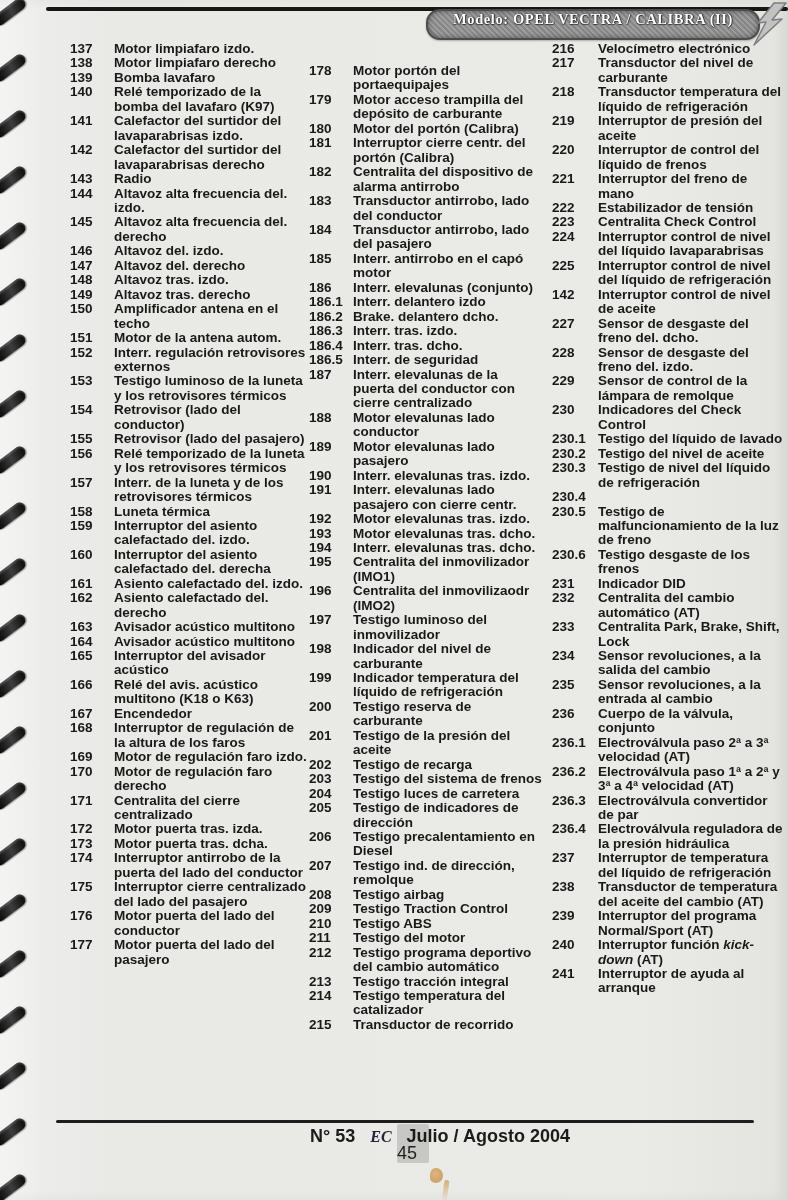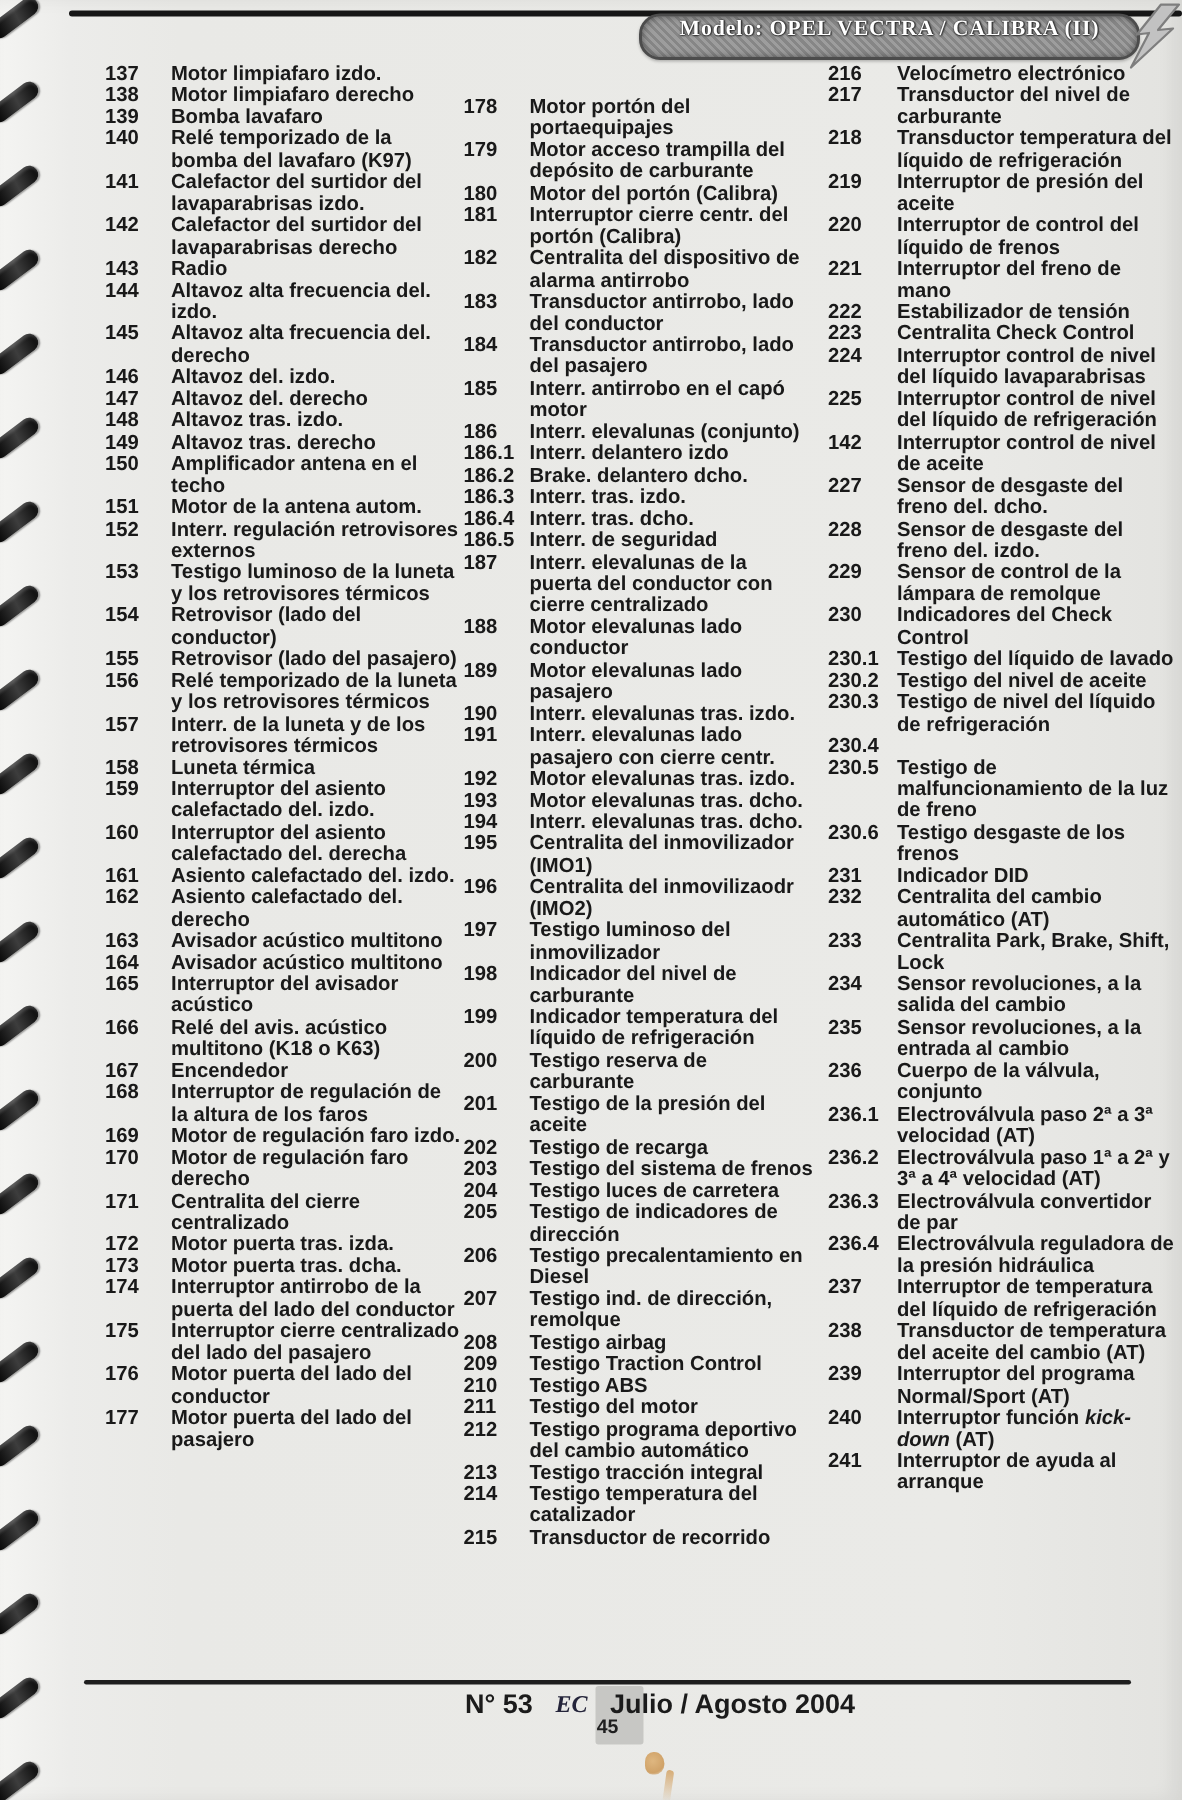--- a/index.html
+++ b/index.html
@@ -76,21 +76,21 @@
   }
   .footer .issue,.footer .date{
     font-weight:700;font-size:18px;color:#1b1b1b;white-space:nowrap;
   }
   .footer .ec{
     font-family:"Liberation Serif", serif;font-style:italic;font-weight:700;
     font-size:16px;color:#24243a;padding:0 3px;
   }
   .page-number{
     position:absolute;top:1143px;left:397px;width:16px;text-align:center;
-    font-weight:700;font-size:13px;color:#1f1f1f;
+    font-weight:400;font-size:18px;color:#1f1f1f;
   }
   
   .stain{
     position:absolute;top:1168px;left:430px;width:13px;height:15px;border-radius:50% 60% 55% 45%;
     background:radial-gradient(circle at 40% 40%, #dba65e, #c78a3e 65%, rgba(199,138,62,0));
     opacity:.75;
   }
   .stain-tail{
     position:absolute;top:1180px;left:443px;width:5px;height:22px;border-radius:3px;
     background:linear-gradient(#cf9347, rgba(207,147,71,0));

